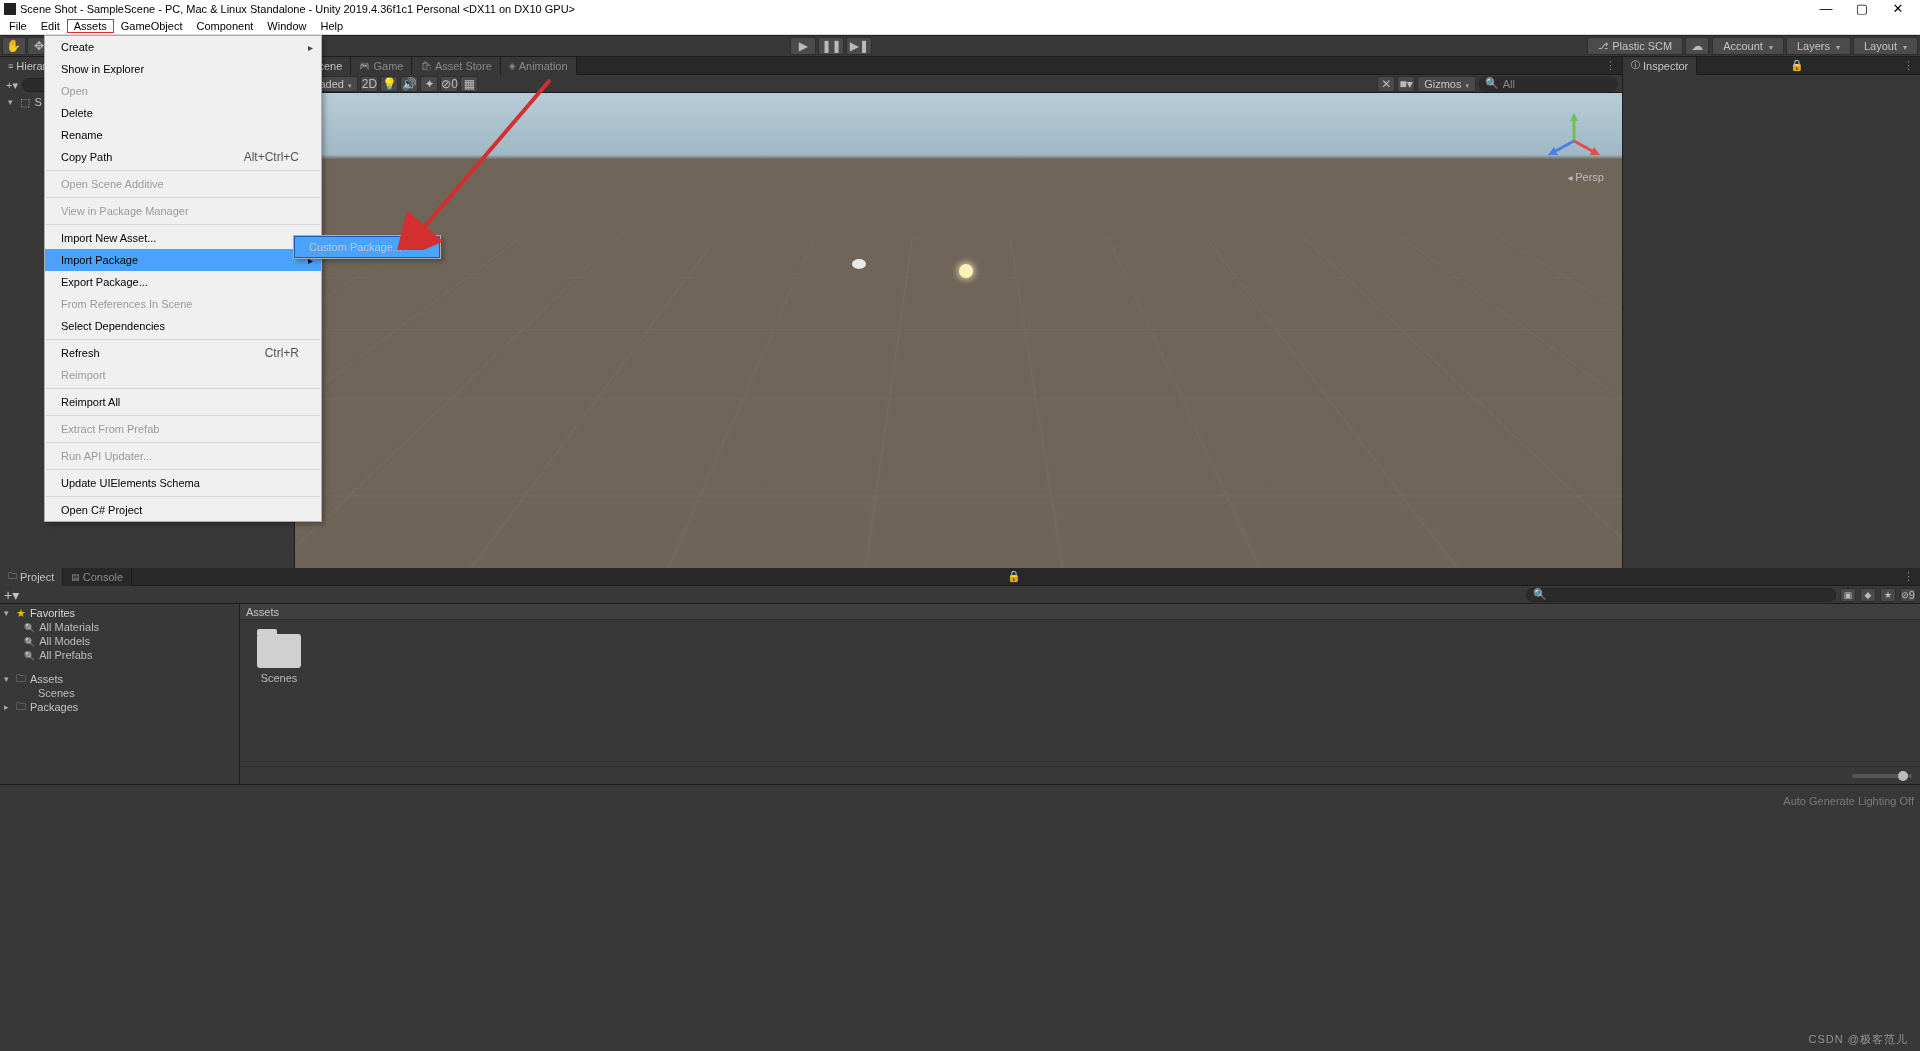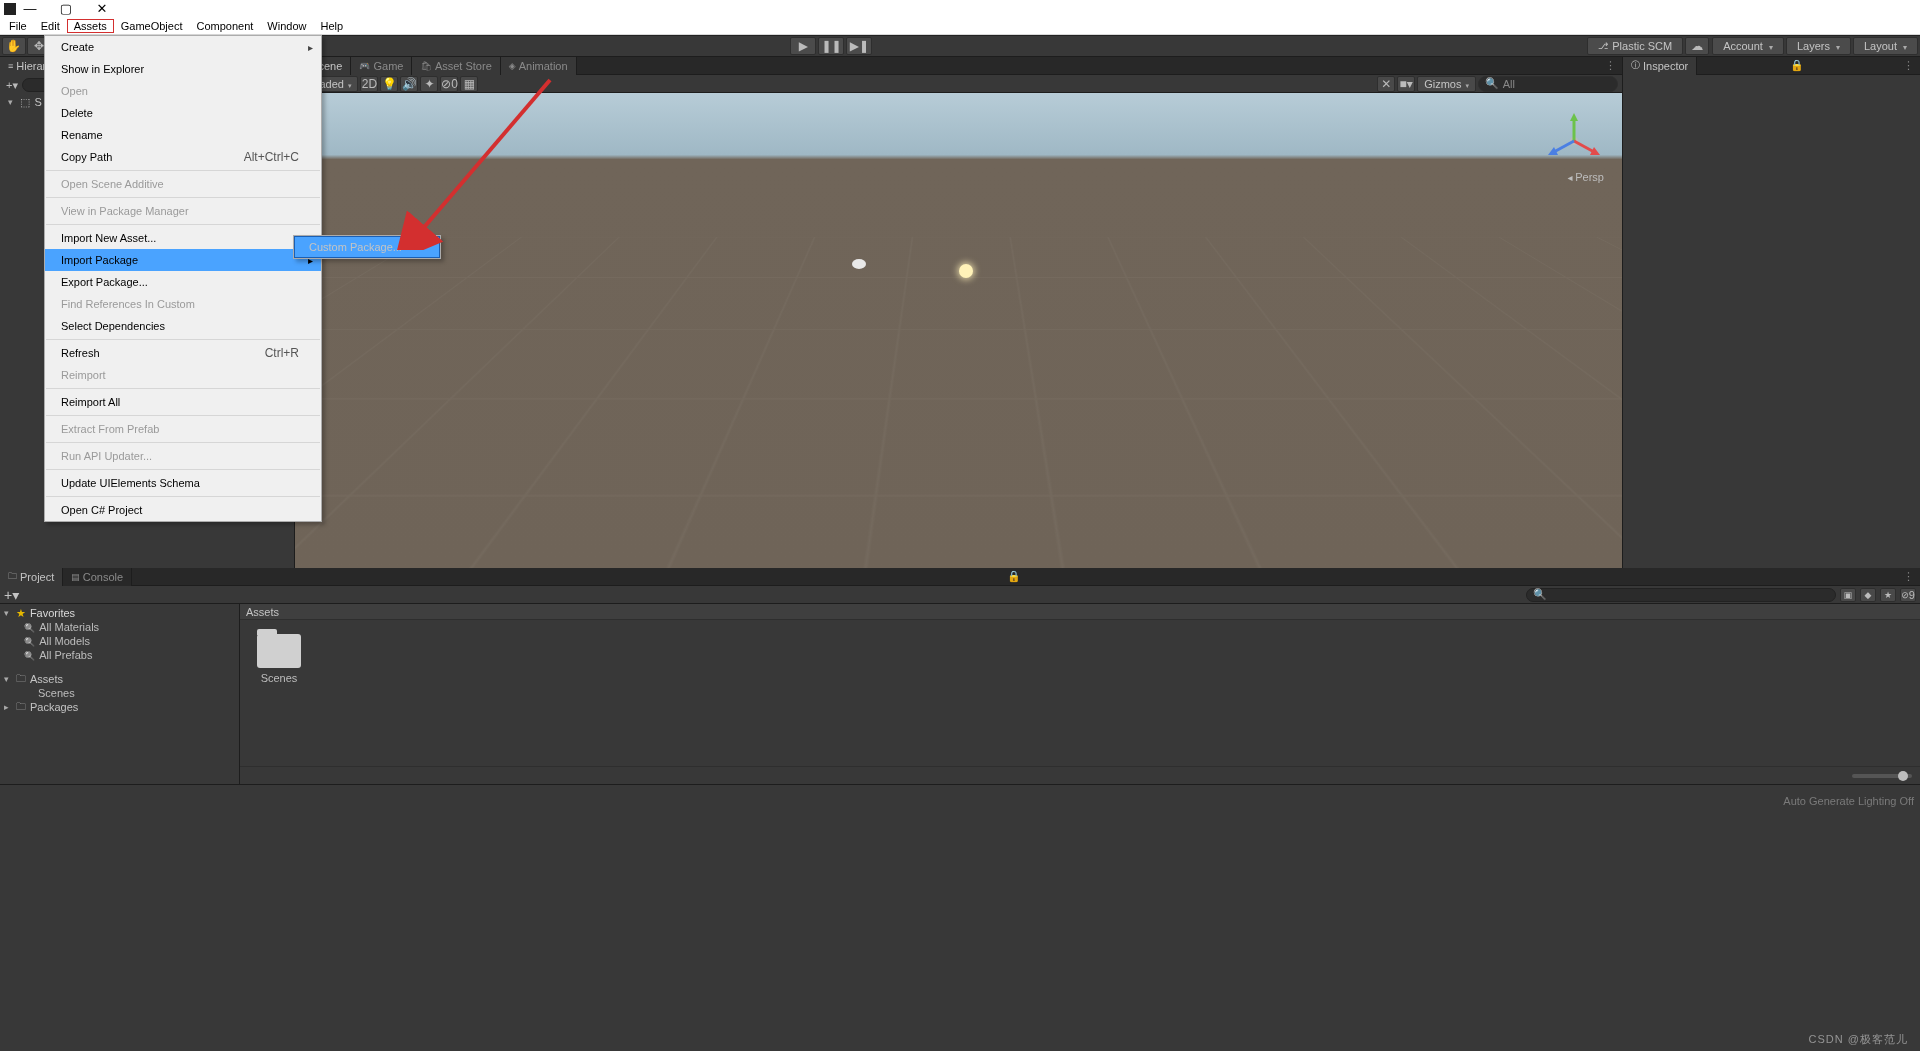--- a/index.html
+++ b/index.html
@@ -116,20 +116,21 @@
   .arrow-anno { position:absolute; left:300px; top:70px; width:260px; height:180px; z-index:102; pointer-events:none;}
 
   .watermark { position:absolute; right:12px; bottom:4px; color:#cfcfcf; font-size:11px; opacity:.6; letter-spacing:1px;}
   .tiny-ico { font-size:9px; }
 </style>
 </head>
 <body>
 
 <div class="titlebar">
   <span class="app-ico"></span>
+  <span class="title-text">Scene Shot - SampleScene - PC, Mac &amp; Linux Standalone - Unity 2019.4.36f1c1 Personal &lt;DX11 on DX10 GPU&gt;</span>
   <div class="win-btns">
     <span>—</span>
     <span>▢</span>
     <span>✕</span>
   </div>
 </div>
 
 <div class="menubar">
   <div class="m-item">File</div>
   <div class="m-item">Edit</div>
@@ -382,21 +383,21 @@
   <div class="dm-item">
       <span>Import New Asset...</span>
     </div>
   <div class="dm-item has-sub highlight">
       <span>Import Package</span>
     </div>
   <div class="dm-item">
       <span>Export Package...</span>
     </div>
   <div class="dm-item disabled">
-      <span>Find References In Custom</span>
+      <span>From References In Scene</span>
     </div>
   <div class="dm-item">
       <span>Select Dependencies</span>
     </div>
   <div class="dm-sep"></div>
   <div class="dm-item">
       <span>Refresh</span>
       <span class="shortcut">Ctrl+R</span>
     </div>
   <div class="dm-item disabled">

